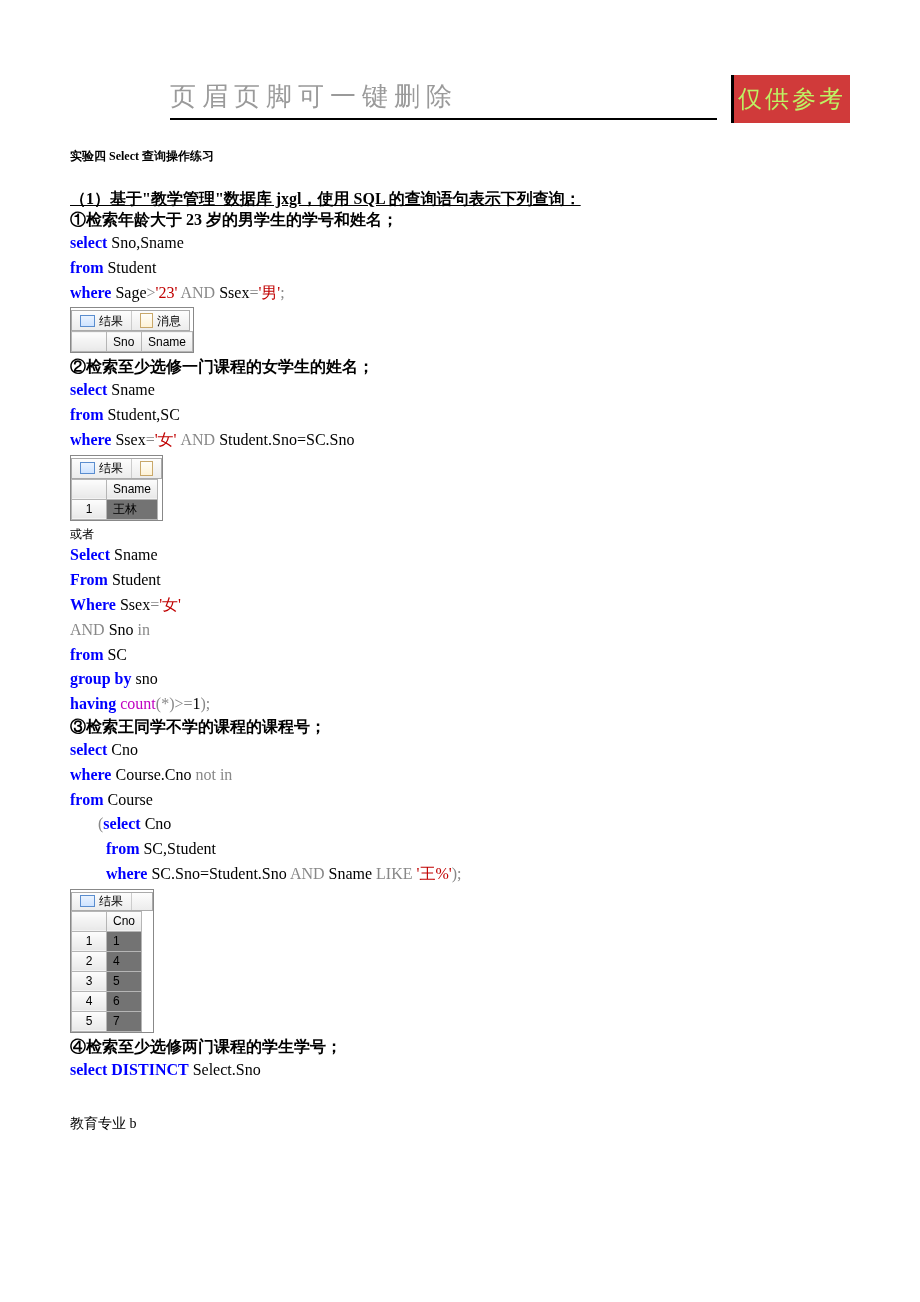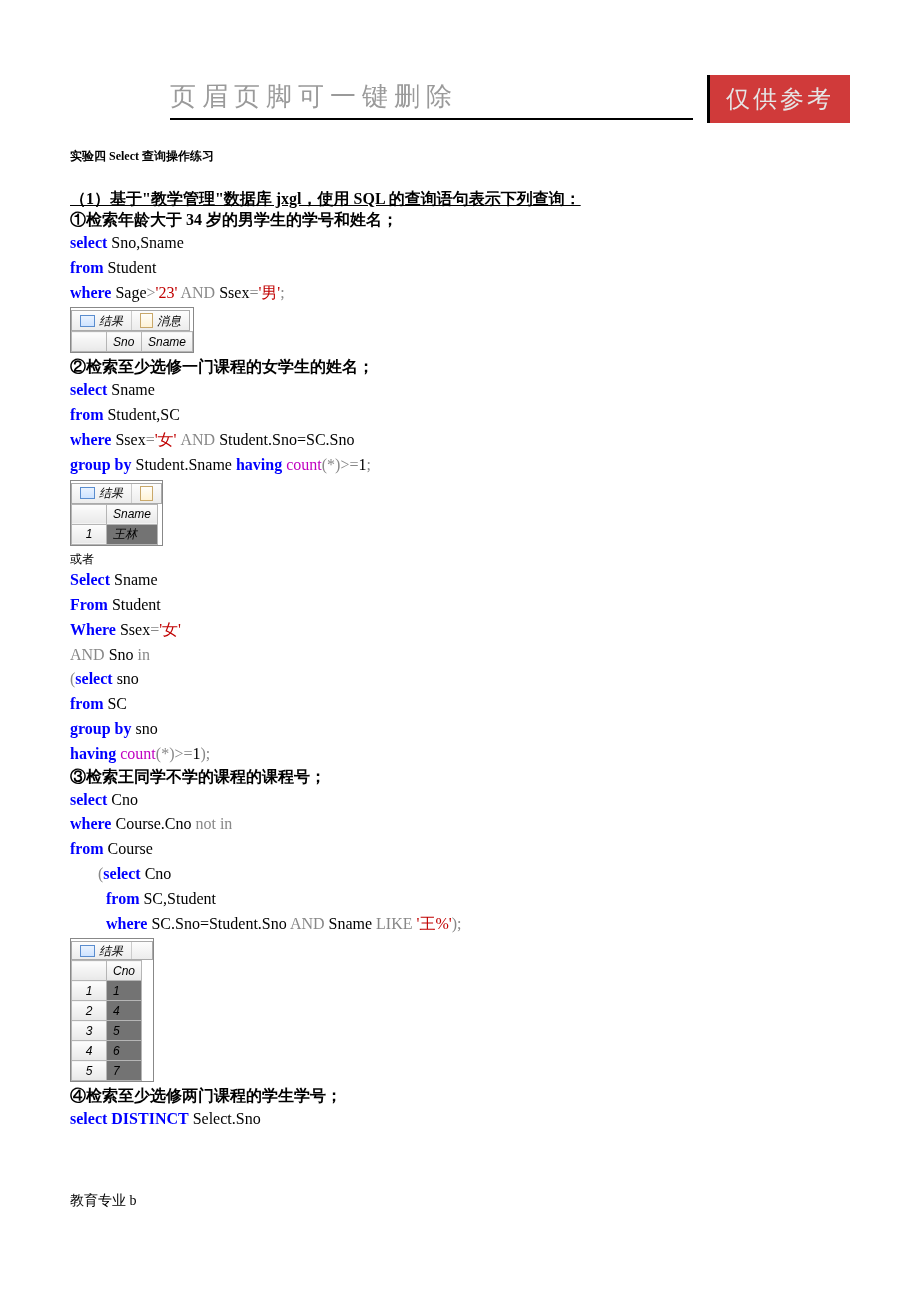--- a/index.html
+++ b/index.html
@@ -27,23 +27,23 @@
     letter-spacing: 6px;
     padding-bottom: 4px;
     border-bottom: 2px solid #000;
     font-family: "SimSun", serif;
     flex: 1;
     text-align: left;
     margin-left: 100px;
   }
   .header-badge {
     background: #d03a3a;
-    color: #e5e5e5;
+    color: #bef264;
     font-size: 24px;
-    padding: 8px 16px;
+    padding: 8px 4px;
     letter-spacing: 3px;
     border-left: 3px solid #000;
     font-family: "SimSun", serif;
   }
   .doc-title {
     font-weight: bold;
     font-size: 12px;
     margin-bottom: 24px;
   }
   .section-heading {
@@ -117,42 +117,42 @@
   }
   .result-grid th {
     background: linear-gradient(#fdfdfd,#e8e8e8);
     font-weight: normal;
   }
   .result-grid .rownum {
     background: linear-gradient(#fdfdfd,#e8e8e8);
     text-align: center;
   }
   .result-block { line-height: 0; margin: 2px 0 4px 0; }
-  .result-wrap { display:inline-block; border:1px solid #888;font-style:italic; }
+  .result-wrap { display:inline-block; border:1px solid #888; }
 
   .footer {
     font-size: 14px;
-    margin-top: 60px;
+    margin-top: 32px;
   }
 </style>
 </head>
 <body>
 
 <div class="page">
 
   <div class="header-row">
     <div class="header-title">页眉页脚可一键删除</div>
     <div class="header-badge">仅供参考</div>
   </div>
 
   <div class="doc-title">实验四  Select 查询操作练习</div>
 
   <div class="section-heading">（1）基于"教学管理"数据库 jxgl，使用 SQL 的查询语句表示下列查询：</div>
 
-  <div class="subsection">①检索年龄大于 34 岁的男学生的学号和姓名；</div>
+  <div class="subsection">①检索年龄大于 23 岁的男学生的学号和姓名；</div>
   <div class="code-line"><span class="kw">select</span><span> Sno,Sname</span></div>
   <div class="code-line"><span class="kw">from</span><span> Student</span></div>
   <div class="code-line"><span class="kw">where</span><span> Sage</span><span class="op">&gt;</span><span class="str">'23'</span><span class="op"> AND </span><span>Ssex</span><span class="op">=</span><span class="str">'男'</span><span class="op">;</span></div>
 
   <div class="result-block">
     <div class="result-wrap">
     <div class="result-tabs">
       <div class="result-tab">
             <span class="tab-icon"></span>
             <span>结果</span>
@@ -171,21 +171,20 @@
             </tr>
     </tbody>
         </table>
     </div>
   </div>
 
   <div class="subsection">②检索至少选修一门课程的女学生的姓名；</div>
   <div class="code-line"><span class="kw">select</span><span> Sname</span></div>
   <div class="code-line"><span class="kw">from</span><span> Student,SC</span></div>
   <div class="code-line"><span class="kw">where</span><span> Ssex</span><span class="op">=</span><span class="str">'女'</span><span class="op"> AND </span><span>Student.Sno=SC.Sno</span></div>
-  <div class="code-line"><span class="kw">group by</span><span> Student.Sname </span><span class="kw">having</span><span> </span><span class="fn">count</span><span class="op">(*)&gt;=</span><span>1</span><span class="op">;</span></div>
 
   <div class="result-block">
     <div class="result-wrap">
     <div class="result-tabs">
       <div class="result-tab">
             <span class="tab-icon"></span>
             <span>结果</span>
           </div>
       <div class="result-tab">
             <span class="msg-icon"></span>
@@ -204,21 +203,20 @@
     </tbody>
         </table>
     </div>
   </div>
 
   <div class="body-text">或者</div>
   <div class="code-line"><span class="kw">Select</span><span> Sname</span></div>
   <div class="code-line"><span class="kw">From</span><span> Student</span></div>
   <div class="code-line"><span class="kw">Where</span><span> Ssex</span><span class="op">=</span><span class="str">'女'</span></div>
   <div class="code-line"><span class="op">AND </span><span>Sno </span><span class="op">in</span></div>
-  <div class="code-line"><span class="op">(</span><span class="kw">select</span><span> sno</span></div>
   <div class="code-line"><span class="kw">from</span><span> SC</span></div>
   <div class="code-line"><span class="kw">group by</span><span> sno</span></div>
   <div class="code-line"><span class="kw">having</span><span> </span><span class="fn">count</span><span class="op">(*)&gt;=</span><span>1</span><span class="op">);</span></div>
 
   <div class="subsection">③检索王同学不学的课程的课程号；</div>
   <div class="code-line"><span class="kw">select</span><span> Cno</span></div>
   <div class="code-line"><span class="kw">where</span><span> Course.Cno </span><span class="op">not in</span></div>
   <div class="code-line"><span class="kw">from</span><span> Course</span></div>
   <div class="code-line indent1"><span class="op">(</span><span class="kw">select</span><span> Cno</span></div>
   <div class="code-line indent2"><span class="kw">from</span><span> SC,Student</span></div>

